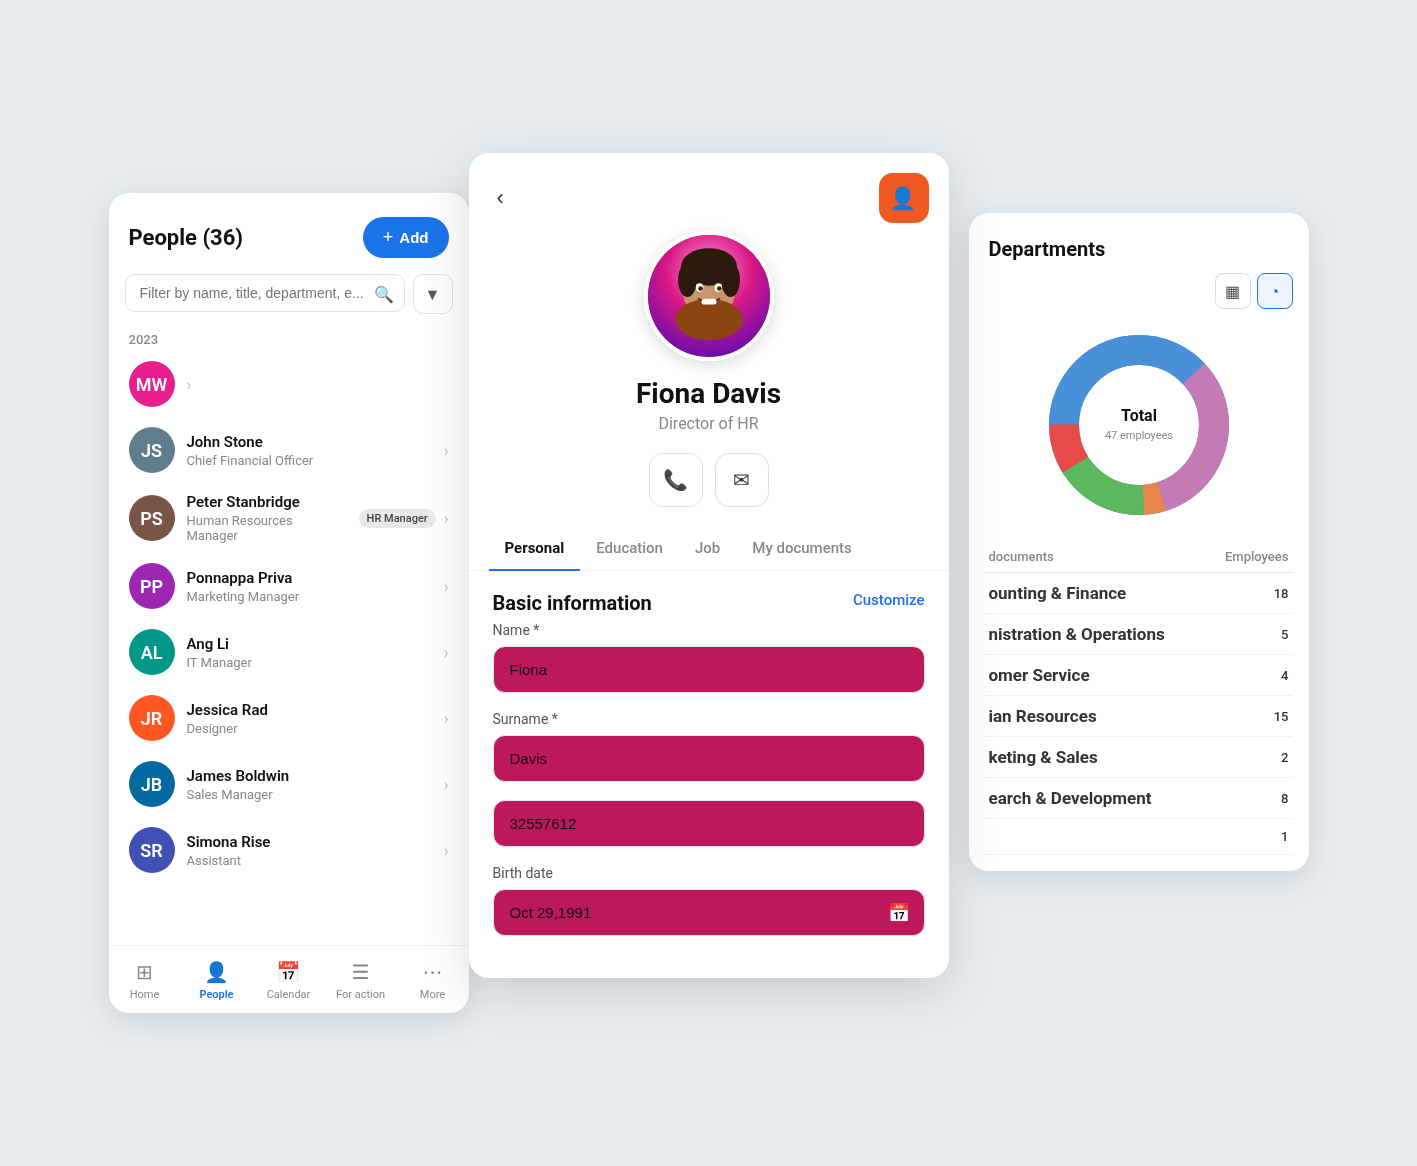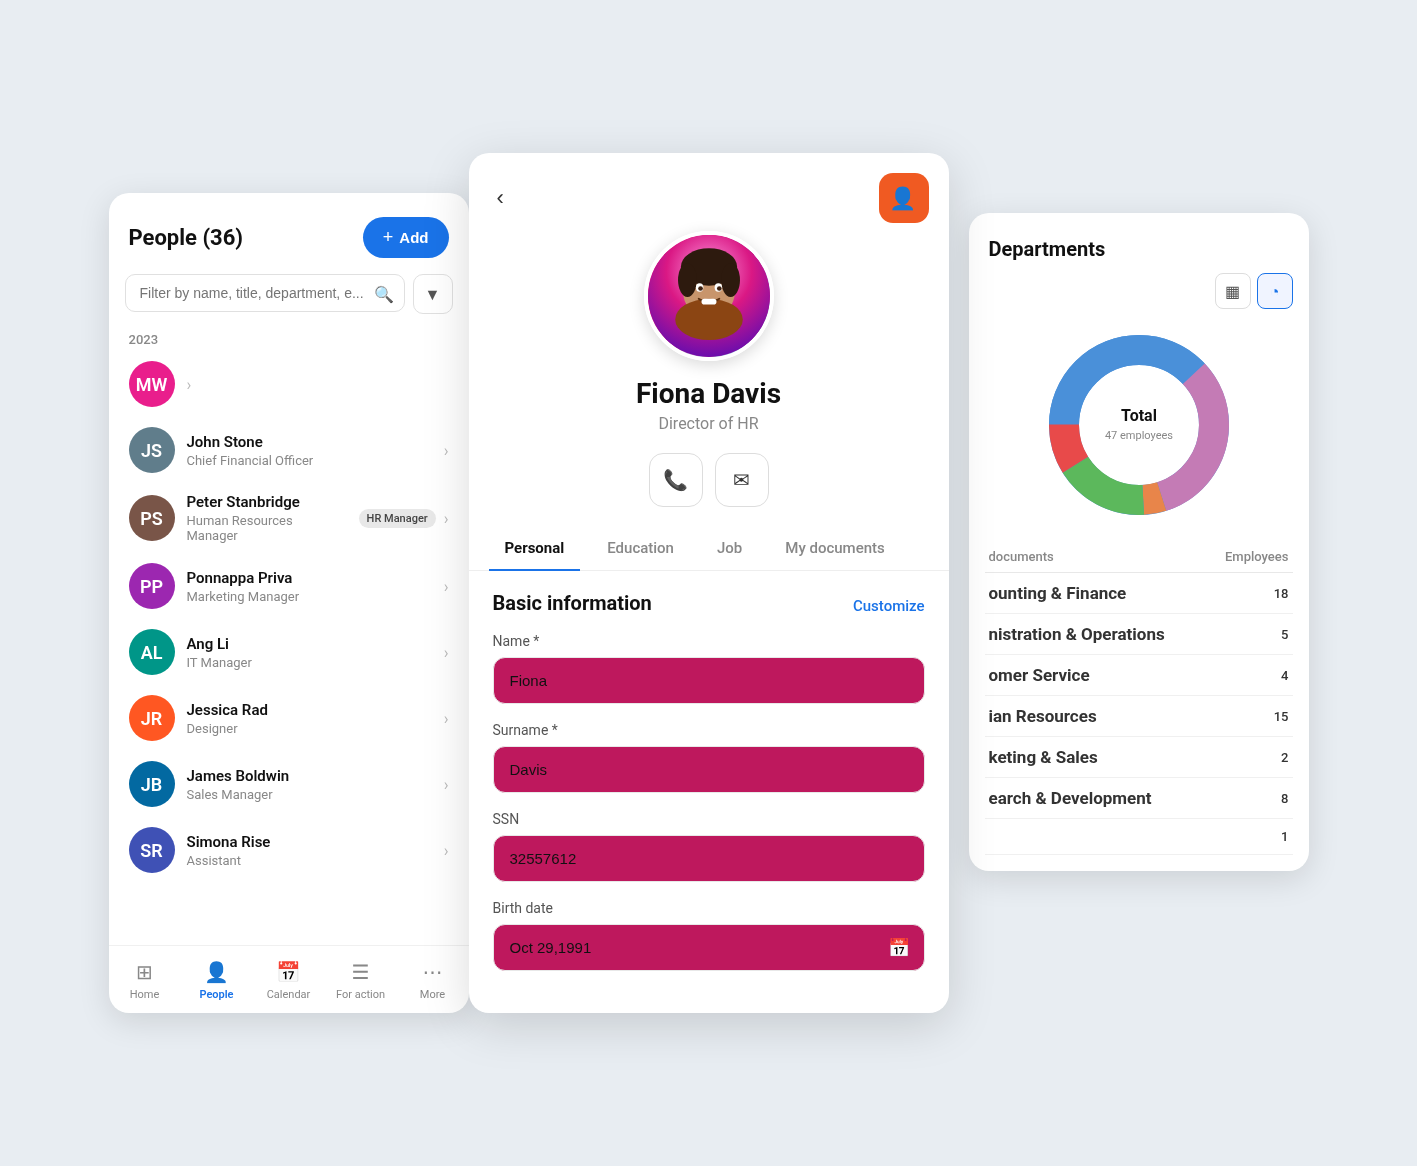--- a/index.html
+++ b/index.html
@@ -316,21 +316,21 @@
       justify-content: center;
       cursor: pointer;
       font-size: 20px;
       color: #333;
     }
 
     .profile-tabs {
       display: flex;
       border-bottom: 1.5px solid #eee;
       padding: 0 20px;
-      gap: 11px;
+      gap: 0;
     }
 
     .profile-tab {
       padding: 12px 16px;
       font-size: 15px;
       color: #888;
       cursor: pointer;
       border-bottom: 2.5px solid transparent;
       margin-bottom: -1.5px;
       font-weight: 500;
@@ -341,23 +341,23 @@
       font-weight: 700;
       border-bottom-color: #1a73e8;
     }
 
     .profile-content {
       padding: 20px 24px 0;
     }
 
     .section-header {
       display: flex;
-      align-items: flex-end;
+      align-items: flex-start;
       justify-content: space-between;
-      margin-bottom: 18px;
+      margin-bottom: 7px;
       gap: 14px;
     }
 
     .section-title {
       font-size: 20px;
       font-weight: 700;
       color: #111;
     }
 
     .customize-link {
@@ -733,21 +733,20 @@
       <div id="profile-fields-container">
           <div class="field-group">
         <div class="field-label">Name *</div>
         <input class="field-input-text" value="Fiona" type="text" style="">
       </div>
           <div class="field-group">
         <div class="field-label">Surname *</div>
         <input class="field-input-text" value="Davis" type="text" style="">
       </div>
           <div class="field-group">
-        <div class="field-label">SSN</div>
         <input class="field-input-text" value="32557612" type="text" style="">
       </div>
           <div class="field-group">
         <div class="field-label">Birth date</div>
         <div class="date-input-wrap">
           <input class="field-input-text" value="Oct 29,1991" type="text" style="">
           <span class="date-icon">📅</span>
         </div>
       </div>
         </div>

